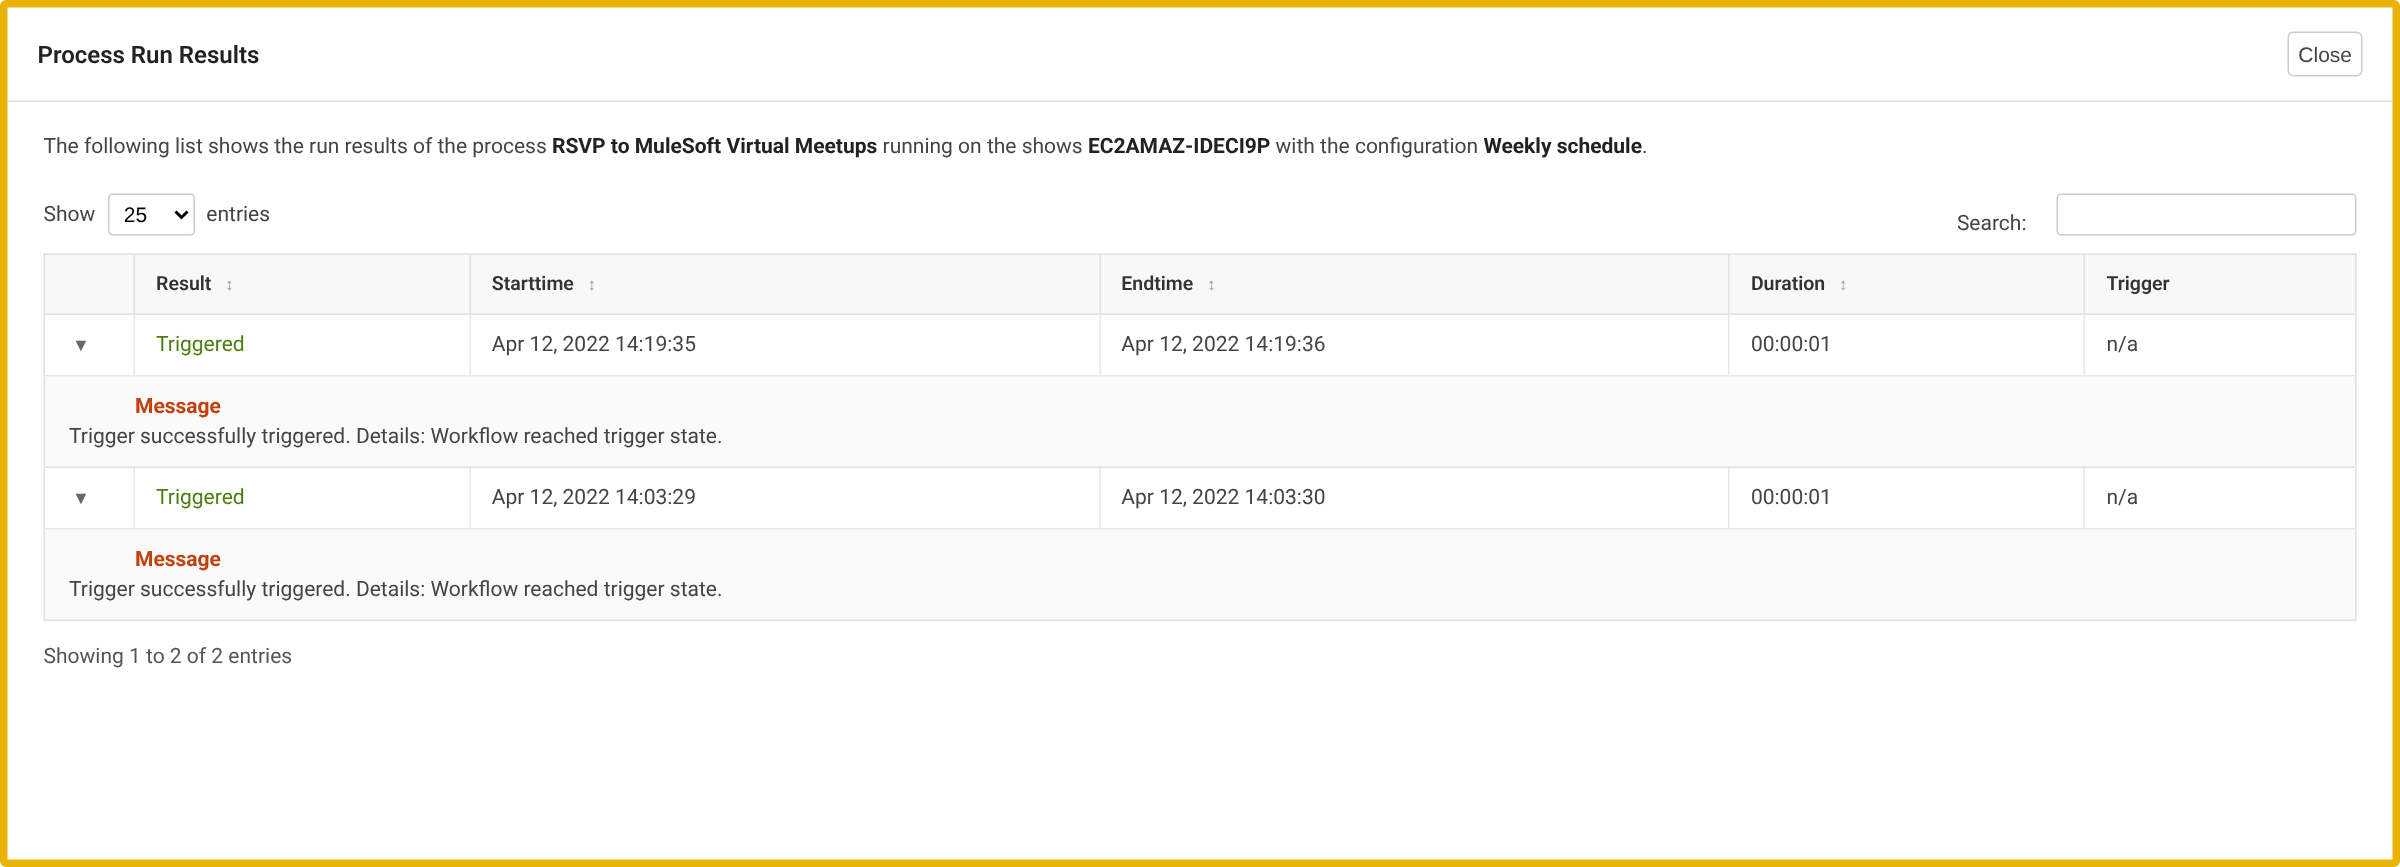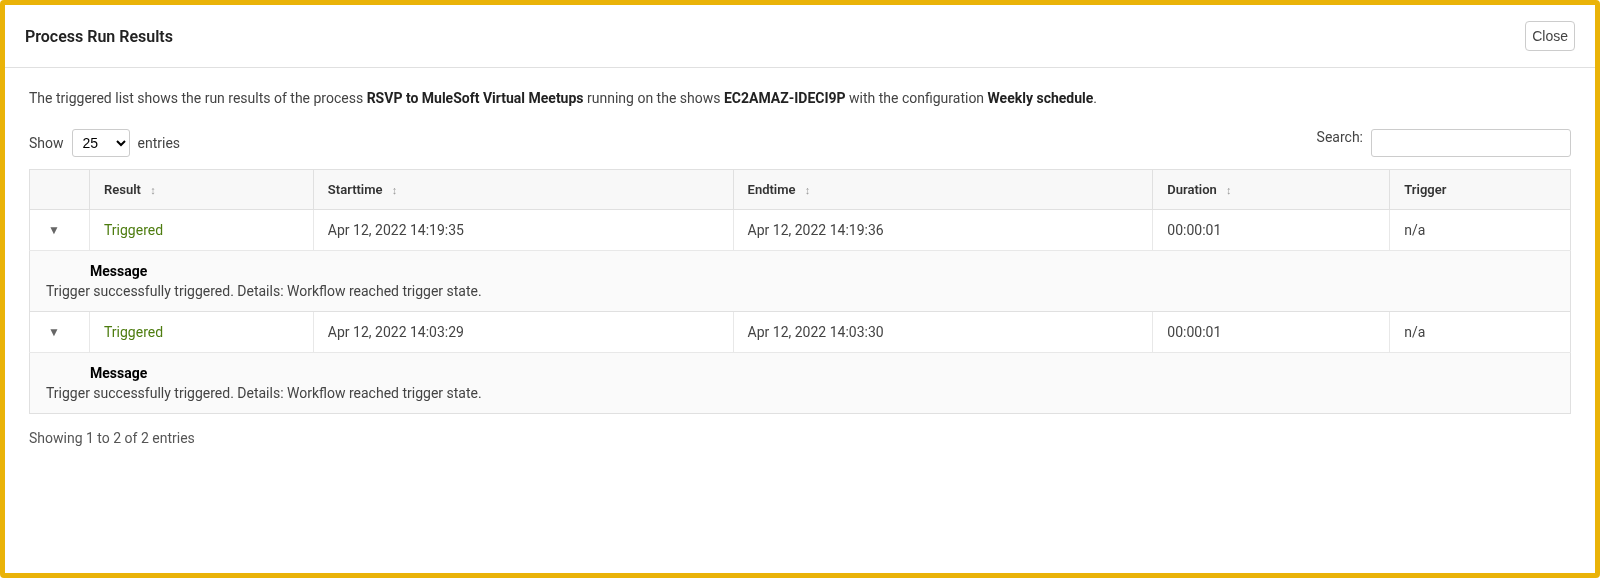--- a/index.html
+++ b/index.html
@@ -66,22 +66,22 @@
     }
     .show-select {
       border: 1px solid #ccc;
       border-radius: 3px;
       padding: 4px 6px;
       font-size: 14px;
       background: #fff;
     }
     .search-row {
       display: flex;
-      align-items: flex-start;
-      gap: 8px;
+      align-items: flex-end;
+      gap: 20px;
       font-size: 14px;
       color: #444;
     }
     .search-input {
       border: 1px solid #ccc;
       border-radius: 3px;
       padding: 5px 10px;
       font-size: 14px;
       width: 200px;
     }
@@ -139,21 +139,21 @@
       color: #4d7c0f;
       text-decoration: none;
       cursor: pointer;
     }
     .expand-message {
       padding: 12px 16px;
     }
     .expand-message .msg-label {
       font-weight: 700;
       font-size: 14px;
-      color: #000000;
+      color: #c2410c;
       margin-bottom: 4px;
       padding-left: 44px;
     }
     .expand-message .msg-text {
       font-size: 14px;
       color: #444;
     }
     .footer-row {
       display: flex;
       justify-content: space-between;
@@ -201,21 +201,21 @@
 </head>
 <body>
 
 <div class="modal">
   <div class="modal-header">
     <span class="modal-title">Process Run Results</span>
     <button class="close-btn">Close</button>
   </div>
   <div class="modal-body">
     <p class="description">
-      <span>The triggered list shows the run results of the process </span><strong>RSVP to MuleSoft Virtual Meetups</strong><span> running on the shows </span><strong>EC2AMAZ-IDECI9P</strong><span> with the configuration </span><strong>Weekly schedule</strong><span>.</span>
+      <span>The following list shows the run results of the process </span><strong>RSVP to MuleSoft Virtual Meetups</strong><span> running on the shows </span><strong>EC2AMAZ-IDECI9P</strong><span> with the configuration </span><strong>Weekly schedule</strong><span>.</span>
     </p>
 
     <div class="controls-row">
       <div class="show-entries">
         <span>Show</span>
         <select class="show-select">
           <option value="25">25</option>
           <option value="10">10</option>
           <option value="50">50</option>
           <option value="100">100</option>

